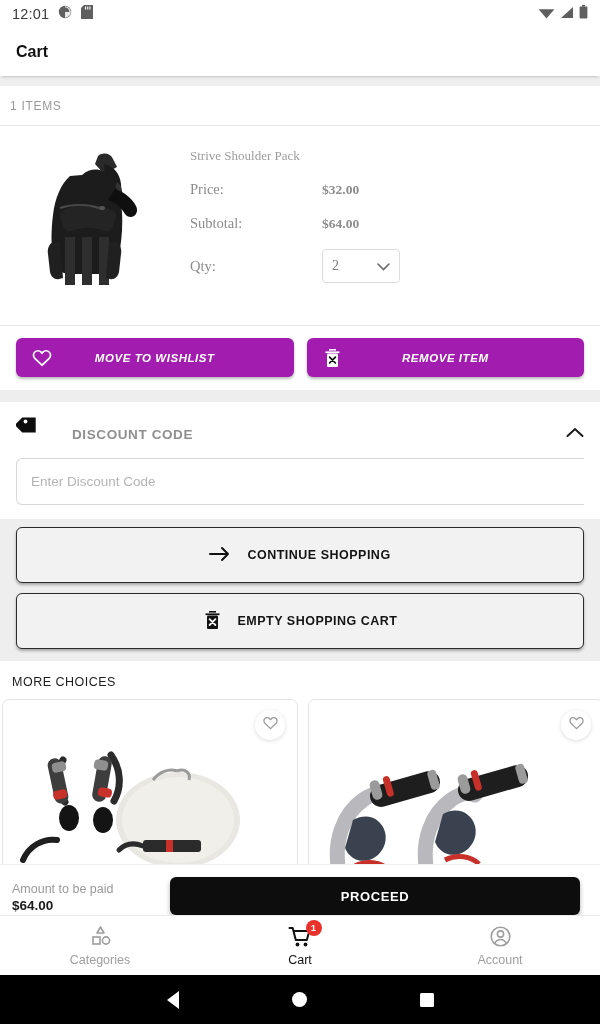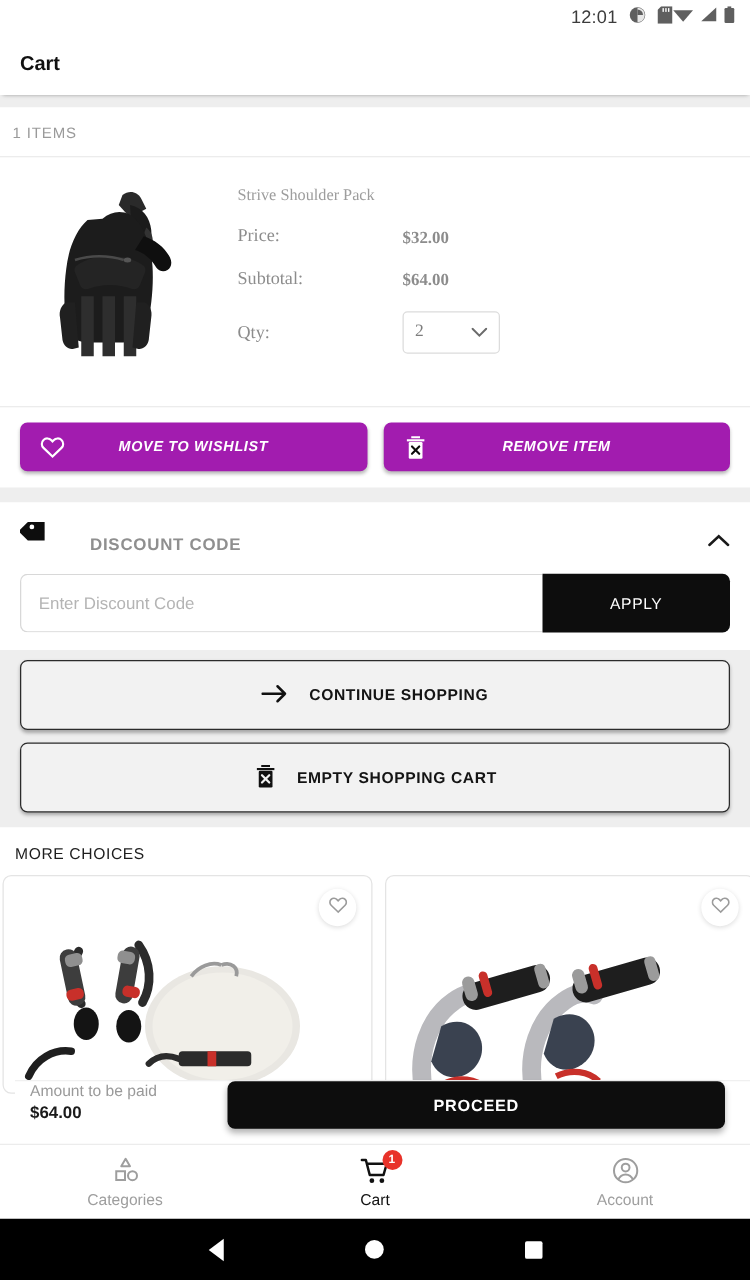--- a/index.html
+++ b/index.html
@@ -7,21 +7,21 @@
   body {
     font-family:"Liberation Sans", sans-serif;
     background:#ffffff;
     overflow:hidden;
     position:relative;
   }
 
   
   .statusbar {
     height:28px; background:#fff; display:flex; align-items:center;
-    padding:0 12px; justify-content:flex-end;
+    padding:0 12px; justify-content:space-between;
   }
   .sb-left { display:flex; align-items:center; gap:9px; }
   .sb-time { font-size:14.5px; color:#3c3c3c; letter-spacing:.2px; }
   .sb-right { display:flex; align-items:center; gap:5px; }
 
   
   .appbar {
     height:48px; display:flex; align-items:center; justify-content:space-between;
     padding:0 16px; background:#fff;
     box-shadow:0 2px 3px -2px rgba(0,0,0,.35);
@@ -110,22 +110,22 @@
     background:#fff; position:relative; overflow:hidden; flex:none;
   }
   .heart-btn {
     position:absolute; top:10px; right:12px; width:30px; height:30px;
     border-radius:50%; background:#fff; box-shadow:0 1px 4px rgba(0,0,0,.14);
     display:flex; align-items:center; justify-content:center; cursor:pointer;
   }
 
   
   .summary {
-    position:absolute; left:12px; right:0; bottom:109px; height:51px;
-    background:#fff; display:flex; align-items:flex-start; padding:0 12px;
+    position:absolute; left:0; right:0; bottom:109px; height:51px;
+    background:#fff; display:flex; align-items:flex-end; padding:0 12px;
     border-top:1px solid #f0f0f0;
   }
   .amt-label { font-size:12.5px; color:#9a9a9a; line-height:1.35; }
   .amt-value { font-size:13.5px; color:#1a1a1a; font-weight:bold; line-height:1.25; }
   .proceed-btn {
     position:absolute; left:170px; right:20px; height:38px; background:#0d0d0d;
     color:#fff; border:none; border-radius:6px; font-size:13px; font-weight:bold;
     letter-spacing:.6px; font-family:inherit; cursor:pointer;
     box-shadow:0 3px 5px rgba(0,0,0,.3);
   }
@@ -284,21 +284,20 @@
   </span>
   <span class="discount-title">DISCOUNT CODE</span>
   <span>
     <svg width="18" height="11" viewBox="0 0 18 11">
         <path d="M1.5 9 9 2l7.5 7" stroke="#1a1a1a" stroke-width="2" fill="none" stroke-linecap="round"></path>
       </svg>
   </span>
 </div>
 <div class="discount-form">
   <input class="discount-input" type="text" placeholder="Enter Discount Code" style="">
-  <button class="apply-btn">APPLY</button>
 </div>
 
 <div class="sec-wrap">
   <button class="btn-light">
     <span>
       <svg width="22" height="16" viewBox="0 0 22 16">
           <path d="M1 8h18M13 2l6 6-6 6" stroke="#111" stroke-width="2" fill="none" stroke-linecap="round" stroke-linejoin="round"></path>
         </svg>
     </span>
     <span class="lbl">CONTINUE SHOPPING</span>

